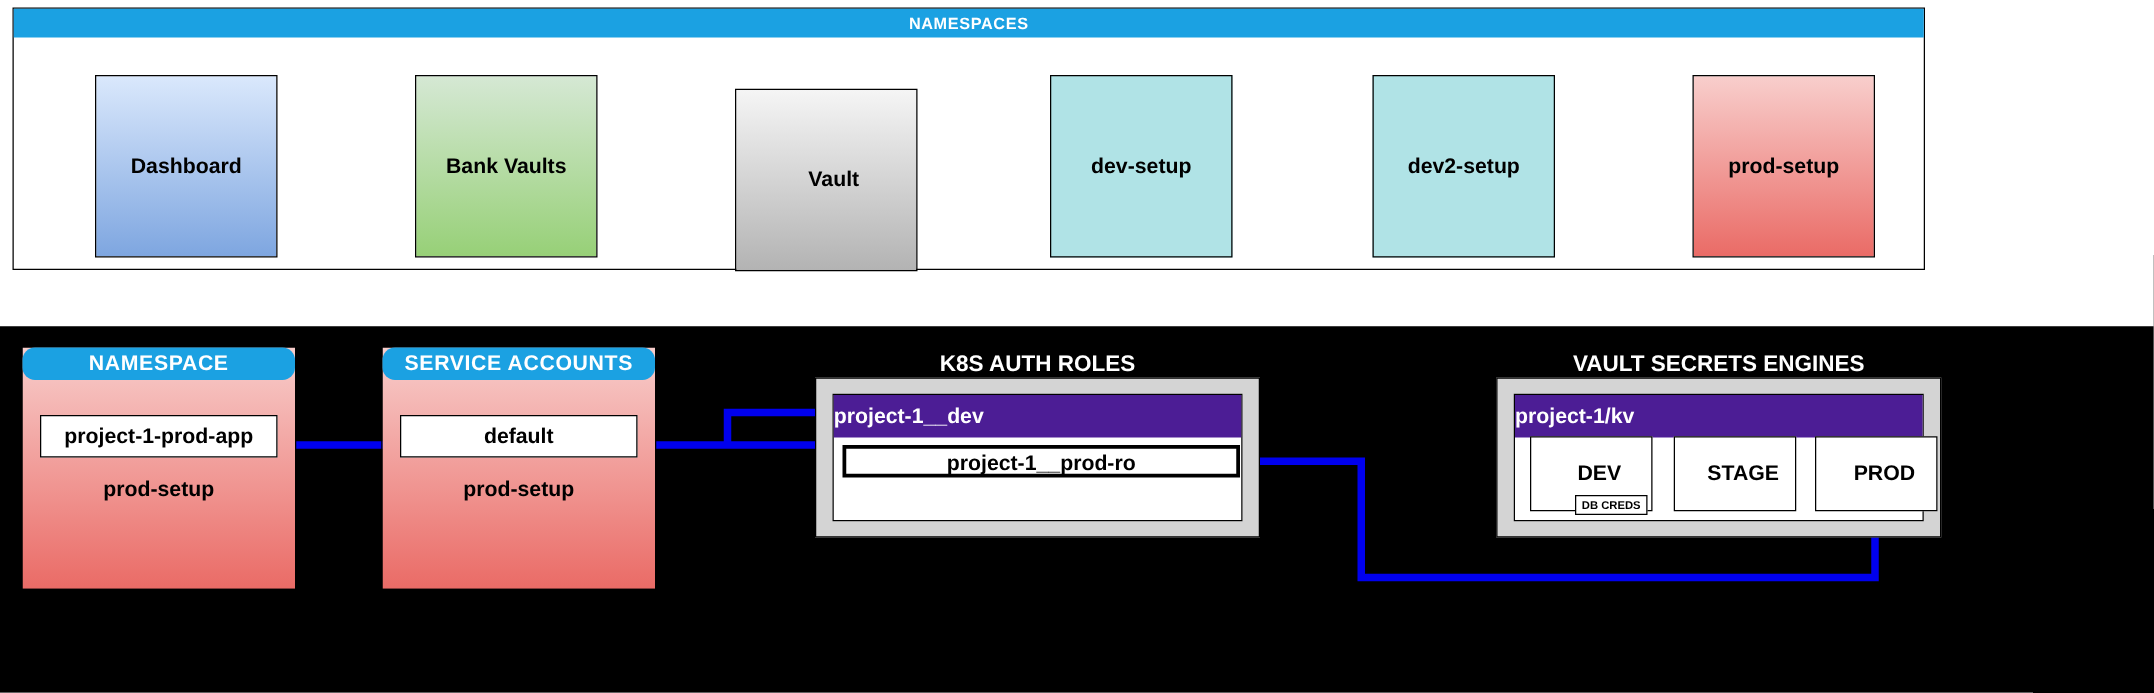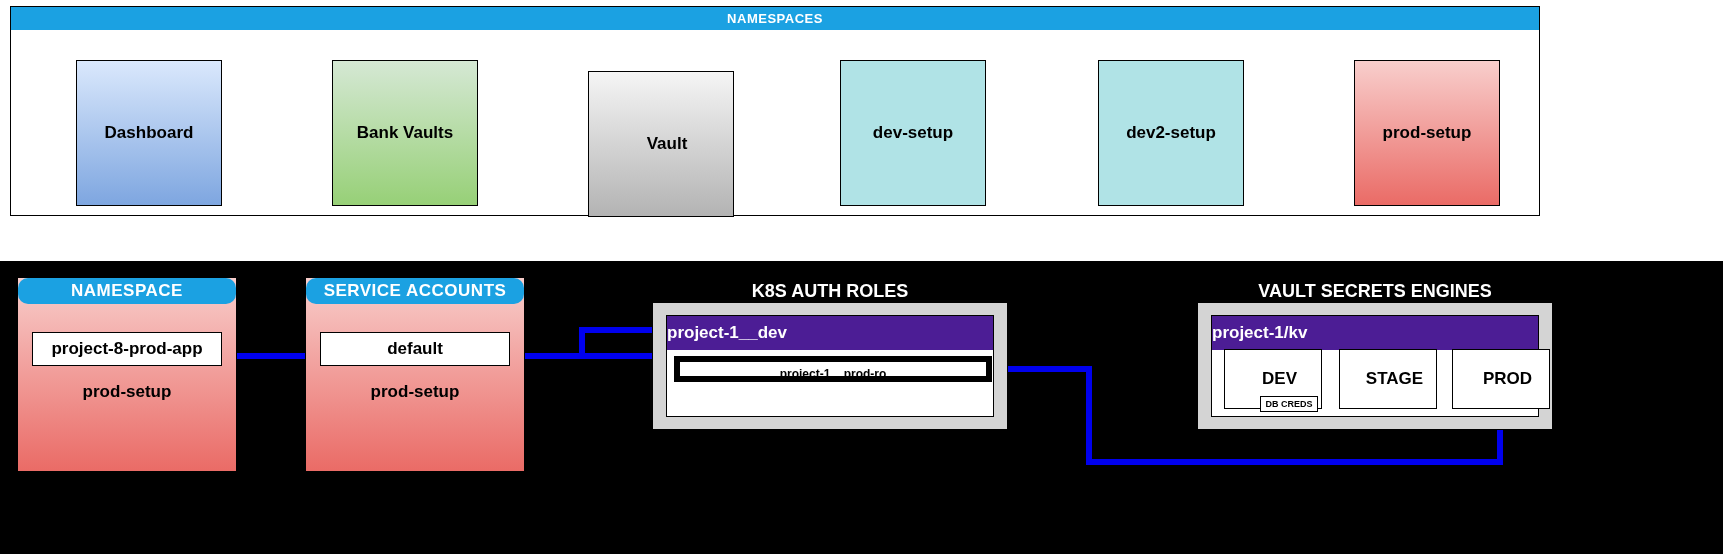--- a/index.html
+++ b/index.html
@@ -132,23 +132,23 @@
     font-size: 17px;
   }
 
   .role-entry {
     position: absolute;
     left: 674px;
     top: 356px;
     width: 318px;
     height: 26px;
     background: #fff;
-    border: 6px solid #000000;
-    text-align: center;
-    font-size: 12px;
+    border: 3px solid #000000;
+    text-align: center;
+    font-size: 17px;
     font-weight: bold;
     line-height: 24px;
     box-sizing: border-box;
   }
 
   .secret-box {
     position: absolute;
     background: #fff;
     border: 1px solid #000;
     text-align: center;
@@ -201,21 +201,21 @@
 <div class="black-bg"></div>
 
 <svg class="connectors">
   <polyline points="222,356 307,356" fill="none" stroke="#0000EE" stroke-width="6"></polyline>
   <polyline points="510,356 672,356 672,330 582,330 582,355" fill="none" stroke="#0000EE" stroke-width="6"></polyline>
   <polyline points="992,369 1089,369 1089,462 1500,462 1500,409" fill="none" stroke="#0000EE" stroke-width="6"></polyline>
 </svg>
 
 <div class="red-card card-namespace">
   <div class="card-header">NAMESPACE</div>
-  <div class="card-inner-box">project-8-prod-app</div>
+  <div class="card-inner-box">project-1-prod-app</div>
   <div class="card-sub">prod-setup</div>
 </div>
 
 <div class="red-card card-sa">
   <div class="card-header">SERVICE ACCOUNTS</div>
   <div class="card-inner-box">default</div>
   <div class="card-sub">prod-setup</div>
 </div>
 
 <div class="grey-title title-roles">K8S AUTH ROLES</div>

